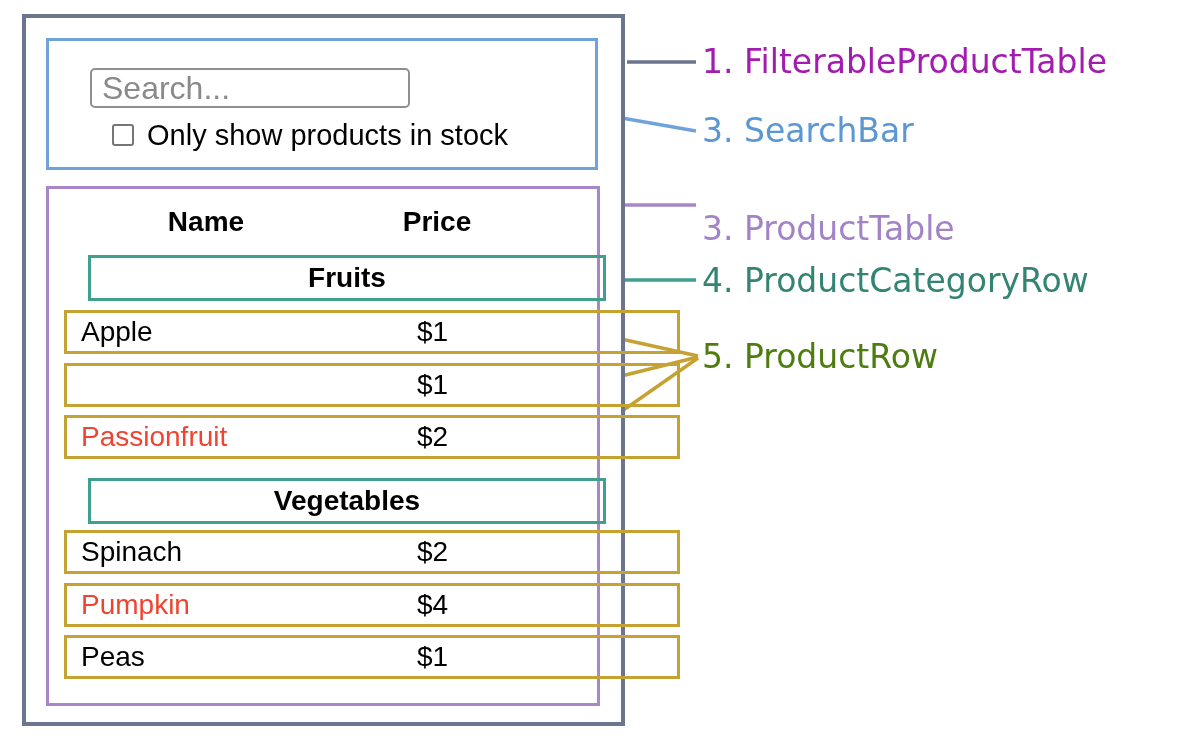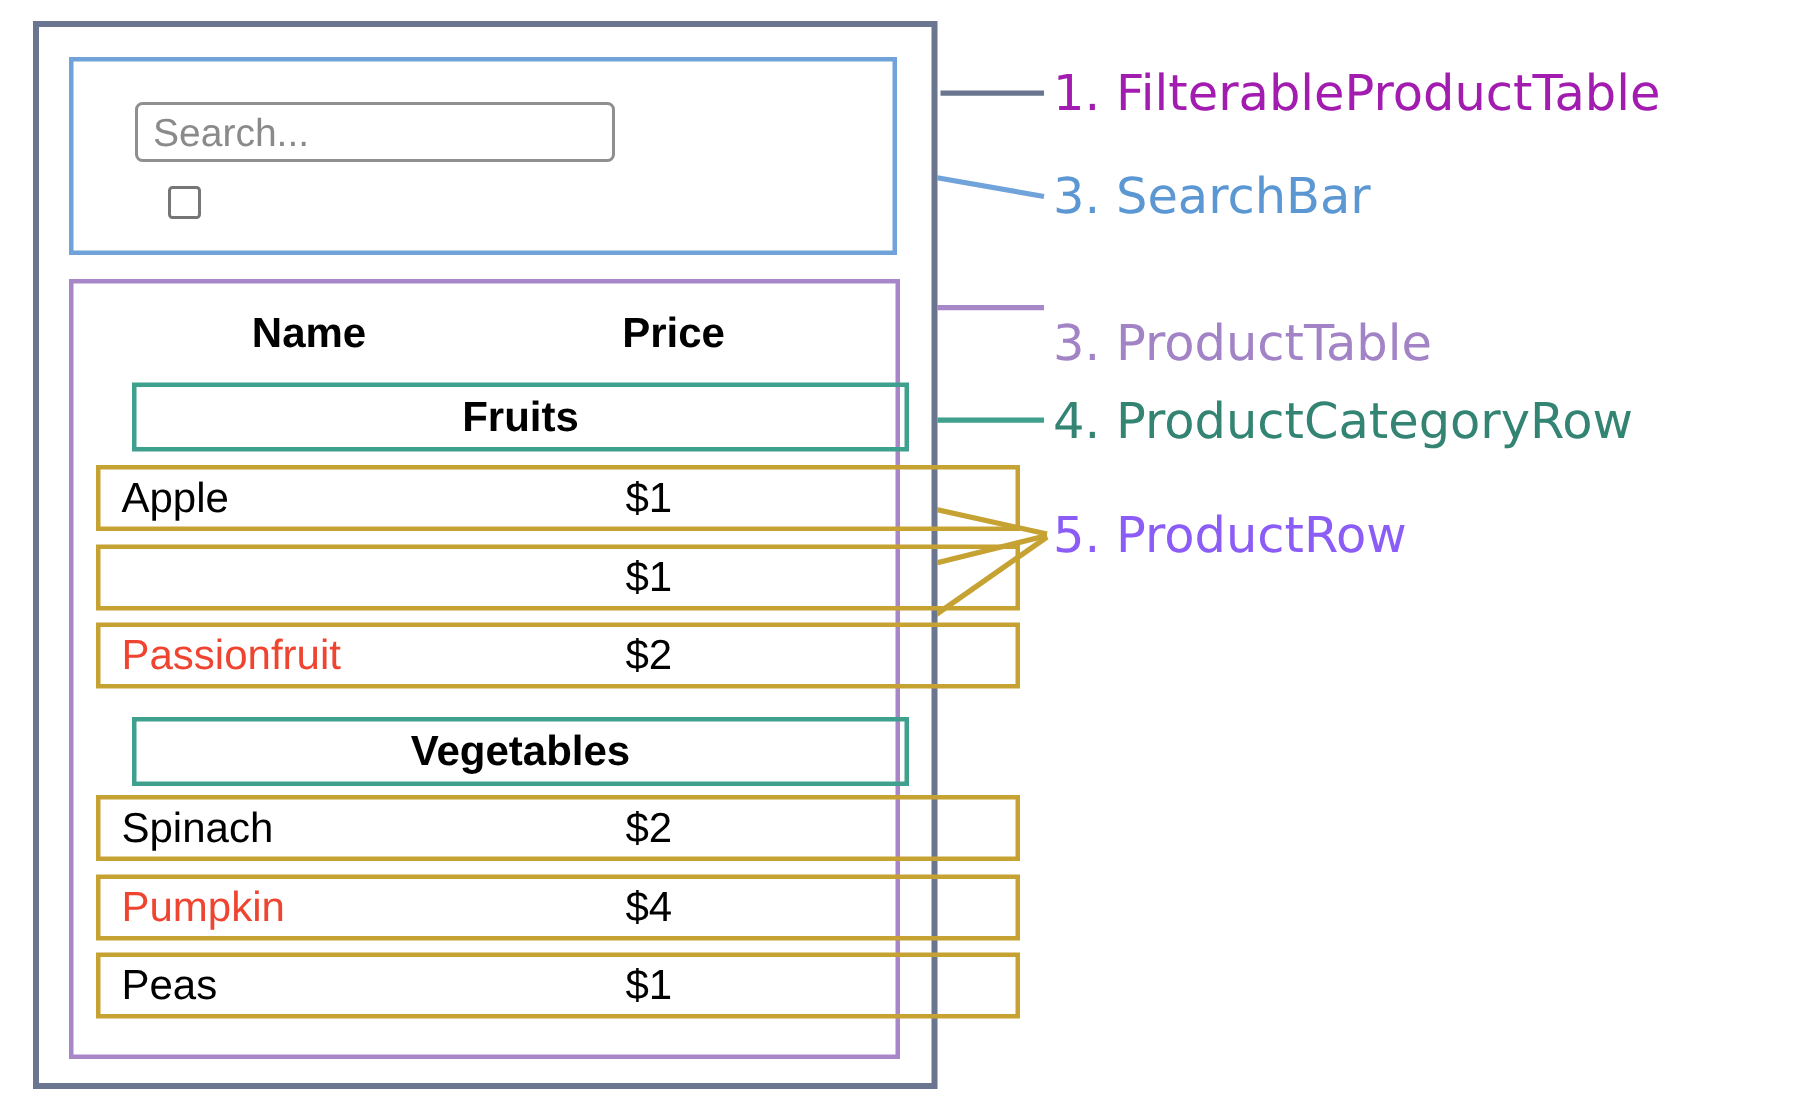--- a/index.html
+++ b/index.html
@@ -23,21 +23,21 @@
     position: absolute; left: 22px; top: 14px; width: 603px; height: 712px;
     border: 4px solid var(--outer-border, #6a7590); box-sizing: border-box; background: #fff;
   }
   .searchbar-box {
     position: absolute; left: 20px; top: 20px; width: 552px; height: 132px;
     border: 3px solid var(--searchbar-border, #6fa3d9); box-sizing: border-box;
   }
   .search-input {
     position: absolute; left: 41px; top: 27px; width: 320px; height: 40px;
     border: 2px solid #8f8f8f; border-radius: 5px; box-sizing: border-box;
-    font-family: "Liberation Sans", sans-serif; font-size: 26px; color: #222;
+    font-family: "Liberation Sans", sans-serif; font-size: 32px; color: #222;
     padding: 0 10px; outline: none; background: #fff;
   }
   .search-input::placeholder { color: #8a8a8a; }
   .checkbox-row {
     position: absolute; left: 63px; top: 77px; height: 34px;
     display: flex; align-items: center; cursor: default;
   }
   .checkbox {
     width: 22px; height: 22px; border: 2px solid #767676; border-radius: 3px;
     box-sizing: border-box; background: #fff; margin-right: 13px; flex: 0 0 auto;
@@ -46,21 +46,21 @@
 
   .table-box {
     position: absolute; left: 20px; top: 168px; width: 554px; height: 520px;
     border: 3px solid var(--table-border, #a887c9); box-sizing: border-box;
   }
   .col-header {
     position: absolute; transform: translateX(-50%);
     font-size: 28px; font-weight: bold; color: #000; top: 17px; white-space: nowrap;
   }
   .col-header.name  { left: 157px; }
-  .col-header.price { left: 400px; }
+  .col-header.price { left: 388px; }
 
   .category-row {
     position: absolute; left: 15px; width: 518px; height: 46px;
     border: 3px solid var(--category-border, #3fa08d); box-sizing: border-box;
     display: flex; align-items: center; justify-content: center; margin-left: 24px;
   }
   .category-row .cat-label { font-size: 28px; font-weight: bold; color: #000; }
 
   .product-row {
     position: absolute; left: 15px; width: 616px; height: 44px;
@@ -92,20 +92,21 @@
     <line class="l-gold" x1="585" y1="385" x2="698" y2="357"></line>
     <line class="l-gold" x1="585" y1="437" x2="698" y2="358"></line>
   </svg>
 
   <div class="outer-box">
 
     <div class="searchbar-box">
       <input class="search-input" type="text" placeholder="Search..." style="">
       <label class="checkbox-row">
         <span class="checkbox"></span>
+        <span class="checkbox-label">Only show products in stock</span>
       </label>
     </div>
 
     <div class="table-box">
       <span class="col-header name">Name</span>
       <span class="col-header price">Price</span>
 
       <div class="category-row" style="top:66px">
         <span class="cat-label">Fruits</span>
       </div>
@@ -147,15 +148,15 @@
   </div>
 
   <div class="annotation" style="top: 42px; color: #a21caf;">1. FilterableProductTable</div>
 
   <div class="annotation" style="top: 111px; color: rgb(91, 151, 211);">3. SearchBar</div>
 
   <div class="annotation" style="top: 185px; color: rgb(162, 131, 198); margin-top: 24px;">3. ProductTable</div>
 
   <div class="annotation" style="top: 261px; color: rgb(51, 132, 115);">4. ProductCategoryRow</div>
 
-  <div class="annotation" style="top: 337px; color: #8b5cf6;">5. ProductRow</div>
+  <div class="annotation" style="top: 337px; color: #4d7c0f;">5. ProductRow</div>
 
 </div>
 
 </body></html>

